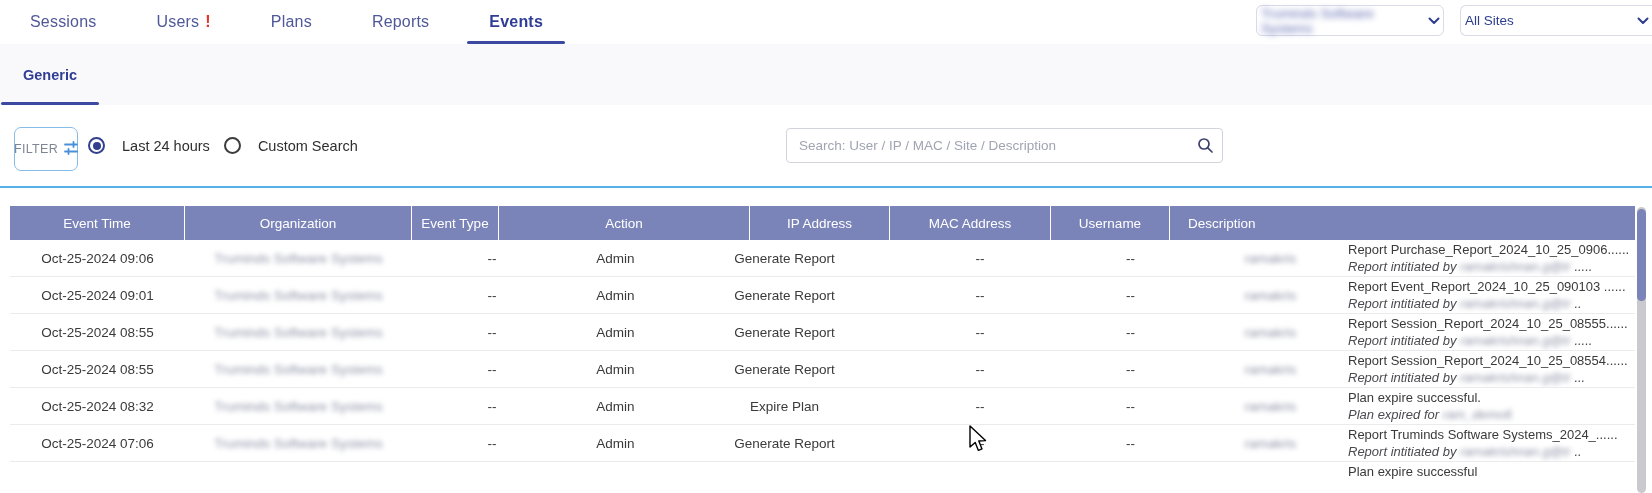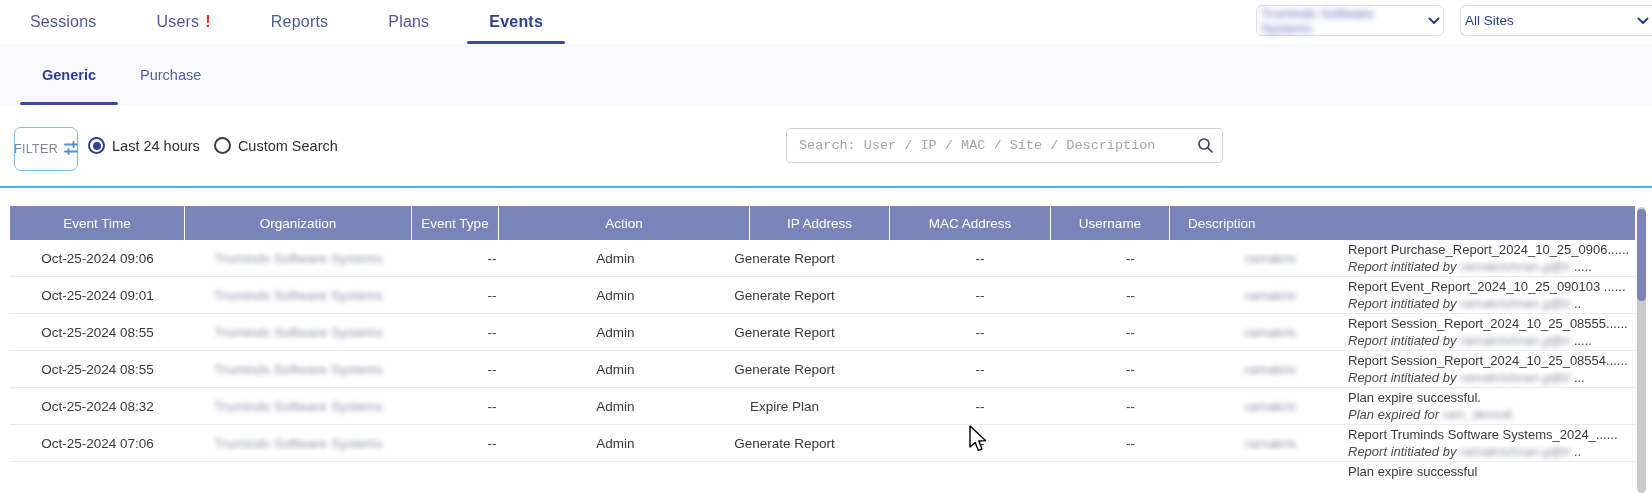--- a/index.html
+++ b/index.html
@@ -21,43 +21,43 @@
     font-size:13.5px; color:#2d3e8f; cursor:pointer; }
   .dd-org { width:188px; }
   .dd-sites { width:192px; border-top-right-radius:0; border-bottom-right-radius:0; border-right:none; }
   .chev { width:11px; height:11px; flex:0 0 auto; margin-left:10px; }
   .chev svg { display:block; }
 
   .blurred { filter:blur(3.4px); color:#5a66b0; }
   .blur-sm { filter:blur(2.6px); color:#8f94a8; }
 
   
-  .subtabs { height:61px; background:#f9f9fb; display:flex; align-items:center; padding-left:20px; }
+  .subtabs { height:61px; background:#f9f9fb; display:flex; align-items:center; padding-left:1px; }
   .subtab { position:relative; height:100%; display:flex; align-items:center; padding:0 22px;
     font-size:14.5px; color:#5661a0; cursor:pointer; }
   .subtab.active { color:#2f3d96; font-weight:bold; }
   .subtab.active::after { content:""; position:absolute; left:0; right:0; bottom:0;
     height:3px; background:#3b4aa0; border-radius:2px; }
 
   
   .filterrow { position:relative; height:81px; background:#fff; display:flex; align-items:center; }
   .filter-btn { position:absolute; left:14px; top:22px; width:64px; height:44px;
     border:1px solid #85bdea; border-radius:7px; background:#fff; display:flex;
     align-items:center; justify-content:center; gap:6px; cursor:pointer;
     font-size:12.5px; color:#7d8793; letter-spacing:.3px; }
   .radios { position:absolute; left:88px; top:0; height:81px; display:flex; align-items:center; gap:14px; }
-  .radio-item { display:flex; align-items:center; gap:7px; font-size:14.5px; color:#2f2f2f; cursor:pointer; }
+  .radio-item { display:flex; align-items:center; gap:17px; font-size:14.5px; color:#2f2f2f; cursor:pointer; }
   .radio { width:17px; height:17px; border-radius:50%; border:2px solid #3c3c3c; background:#fff; position:relative; }
   .radio.sel { border-color:#33408f; }
   .radio.sel::after { content:""; position:absolute; left:2.5px; top:2.5px; width:8px; height:8px;
     border-radius:50%; background:#33408f; }
   .searchbox { position:absolute; left:786px; top:23px; width:437px; height:35px;
     border:1px solid #d2d4dd; border-radius:4px; background:#fff; display:flex; align-items:center; }
   .searchbox input { flex:1; border:none; outline:none; padding:0 12px; font-size:13.5px;
-    color:#444; background:transparent; font-family:Liberation Mono, monospace; }
+    color:#444; background:transparent; font-family:Liberation Sans, sans-serif; }
   .searchbox input::placeholder { color:#a0a4b2; }
   .search-ico { width:34px; display:flex; align-items:center; justify-content:center; cursor:pointer; }
   .dl-btn { position:absolute; left:1242px; top:132px; width:28px; height:28px; border-radius:5px;
     background:#fdfdfd; box-shadow:0 1px 3px rgba(0,0,0,.18); display:flex; align-items:center;
     justify-content:center; cursor:pointer; }
   .perpage-lbls { position:absolute; left:1266px; top:133px; width:106px; text-align:right; line-height:13px; }
   .pp-title { font-size:13px; font-weight:bold; color:#4c4c52; }
   .pp-range { font-size:12.5px; color:#8a8a92; margin-top:2px; white-space:nowrap; }
   .pp-select { position:absolute; left:1386px; top:135px; width:76px; height:29px;
     border:1px solid #c9c9cf; border-radius:4px; background:#fff; display:flex; align-items:center;
@@ -100,24 +100,24 @@
 <div class="topnav">
   <div class="nav-tabs">
     <div class="nav-tab">
         <span>Sessions</span>
       </div>
     <div class="nav-tab">
         <span>Users</span>
         <span class="nav-bang">!</span>
       </div>
     <div class="nav-tab">
+        <span>Plans</span>
+      </div>
+    <div class="nav-tab">
         <span>Reports</span>
-      </div>
-    <div class="nav-tab">
-        <span>Plans</span>
       </div>
     <div class="nav-tab active">
         <span>Events</span>
       </div>
   </div>
   <div class="nav-right">
     <div class="dropdown dd-org">
       <span class="blurred">Truminds Software Systems</span>
       <span class="chev">
         <svg width="12" height="12" viewBox="0 0 12 12">
@@ -132,23 +132,20 @@
             <path d="M1.5 3.5 L6 8 L10.5 3.5" fill="none" stroke="#2d3e8f" stroke-width="2" stroke-linecap="round" stroke-linejoin="round"></path>
           </svg>
       </span>
     </div>
   </div>
 </div>
 
 <div class="subtabs">
   <div class="subtab active">
       <span>Generic</span>
-    </div>
-  <div class="subtab">
-      <span>Purchase</span>
     </div>
 </div>
 
 <div class="filterrow">
   <div class="filter-btn">
     <span>FILTER</span>
     <span>
       <svg width="14" height="14" viewBox="0 0 14 14">
         <g stroke="#4a90d9" stroke-width="1.8" stroke-linecap="round">
           <line x1="1" y1="3.5" x2="13" y2="3.5"></line>

